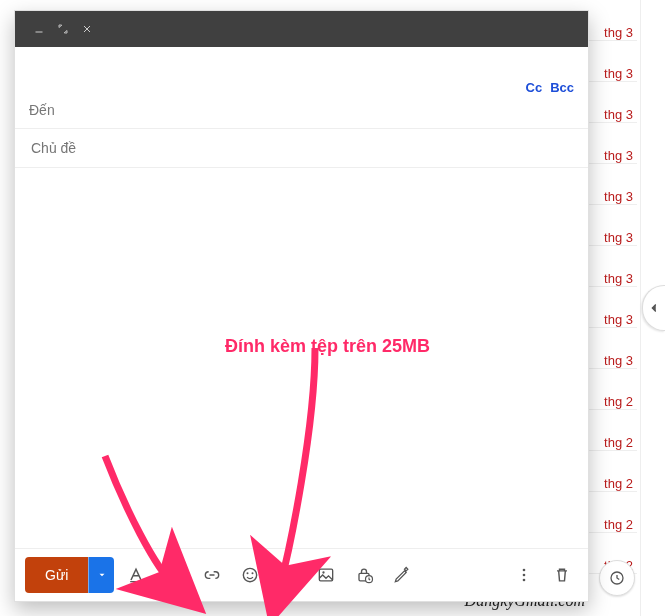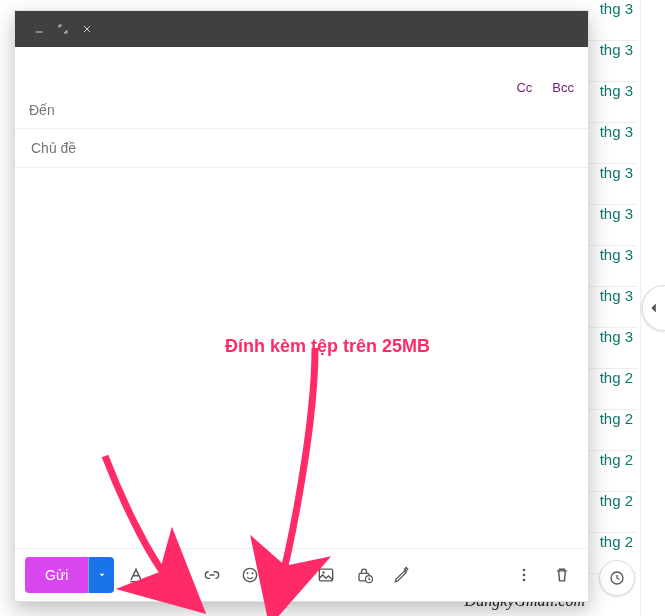--- a/index.html
+++ b/index.html
@@ -47,24 +47,25 @@
     padding: 10px 14px;
     display: flex;
     align-items: center;
     color: #777;
   }
   .field-row .label { color: #777; margin-top: 45px; }
   .field-row input {
     border: none; outline: none; flex: 1; font-size: 14px; color: #0f766e;
   }
   .ccbcc {
-    color: #701a75;
+    color: #1d4ed8;
     font-size: 13px;
     cursor: pointer;
-    margin-left: 20px;
+    margin-left: 8px;
+    font-weight: bold;
   }
   .body-area {
     flex: 1;
     position: relative;
   }
   .annotation {
     position: absolute;
     color: #ff2a68;
     font-weight: bold;
     font-size: 18px;
@@ -77,21 +78,21 @@
   .toolbar {
     height: 52px;
     border-top: 1px solid #eee;
     display: flex;
     align-items: center;
     padding: 0 10px;
     gap: 6px;
   }
   .send-group { display: flex; }
   .send-btn {
-    background: #d946ef; color: #fff;
+    background: #c2410c; color: #fff;
     border: none; height: 36px; padding: 0 20px;
     font-size: 14px; font-weight: 500;
     border-radius: 4px 0 0 4px; cursor: pointer;
   }
   .send-more {
     background: #1a73e8; color: #fff;
     border: none; border-left: 1px solid rgba(255,255,255,0.4);
     height: 36px; width: 26px;
     border-radius: 0 4px 4px 0; cursor: pointer;
     display: flex; align-items: center; justify-content: center;
@@ -107,24 +108,24 @@
   .bg-list {
     position: absolute;
     right: 28px; top: 0;
     width: 50px;
     display: flex;
     flex-direction: column;
   }
   .bg-row {
     height: 40px;
     border-bottom: 1px solid #eee;
-    display: flex; align-items: flex-start; justify-content: flex-end;
+    display: flex; align-items: flex-end; justify-content: flex-end;
     padding-right: 4px;
-    font-size: 15px;
-    color: #0f766e;
+    font-size: 13px;
+    color: #b91c1c;
   }
   .side-col {
     position: absolute;
     right: 0; top: 0; bottom: 0;
     width: 24px;
     border-left: 1px solid #eee;
     background: #fff;
   }
   .side-expand {
     position: absolute;

